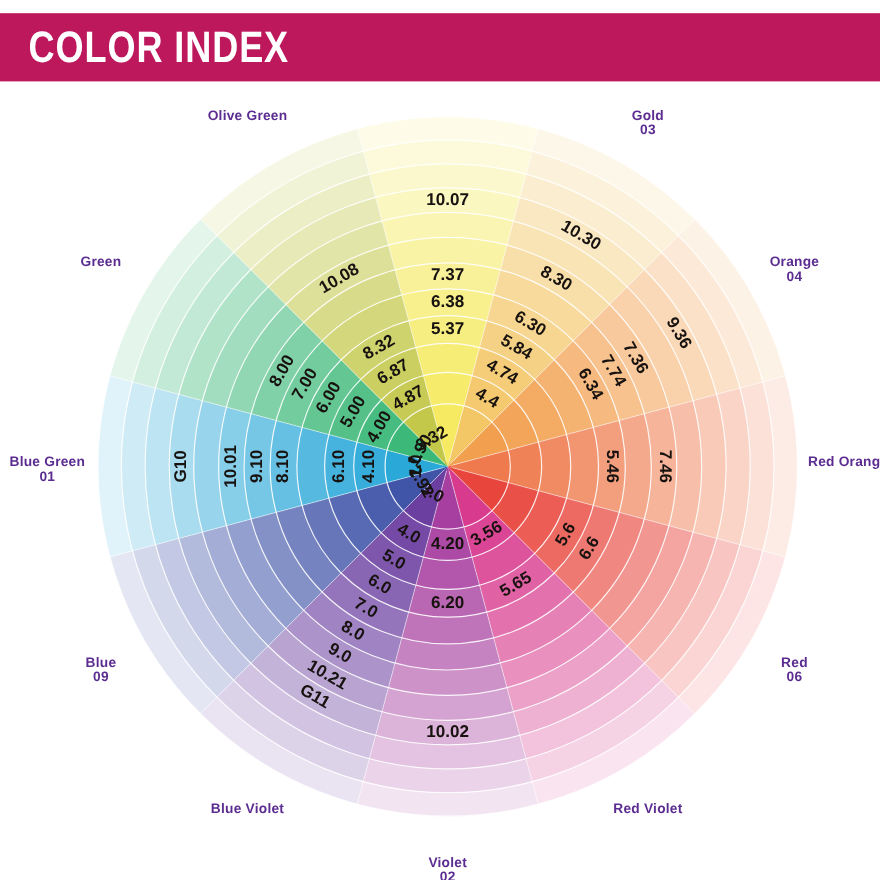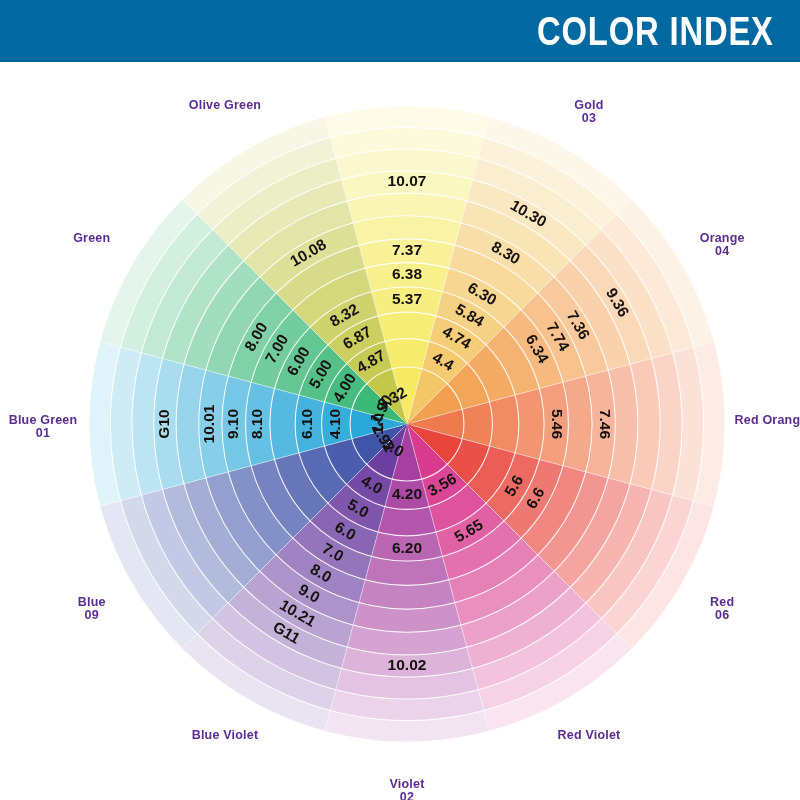--- a/index.html
+++ b/index.html
@@ -4,24 +4,24 @@
 <style>
   html,body{margin:0;padding:0;}
   body{
     width:800px;height:800px;
     background:#ffffff;
     font-family:"Liberation Sans", sans-serif;
     overflow:hidden;
     position:relative;
   }
   #header{
-    position:absolute;top:0;left:0;
+    position:absolute;top:12px;left:0;
     width:800px;height:62px;
-    background:#0369a1;
-    display:flex;align-items:center;justify-content:flex-end;
+    background:#be185d;
+    display:flex;align-items:center;justify-content:flex-start;
   }
   #header-title{
     color:#ffffff;
     font-family:"Liberation Sans Narrow","Liberation Sans",sans-serif;
     font-weight:bold;
     font-size:40px;
     letter-spacing:1px;
     transform:scaleX(0.82);
     transform-origin:center;
     white-space:nowrap;

